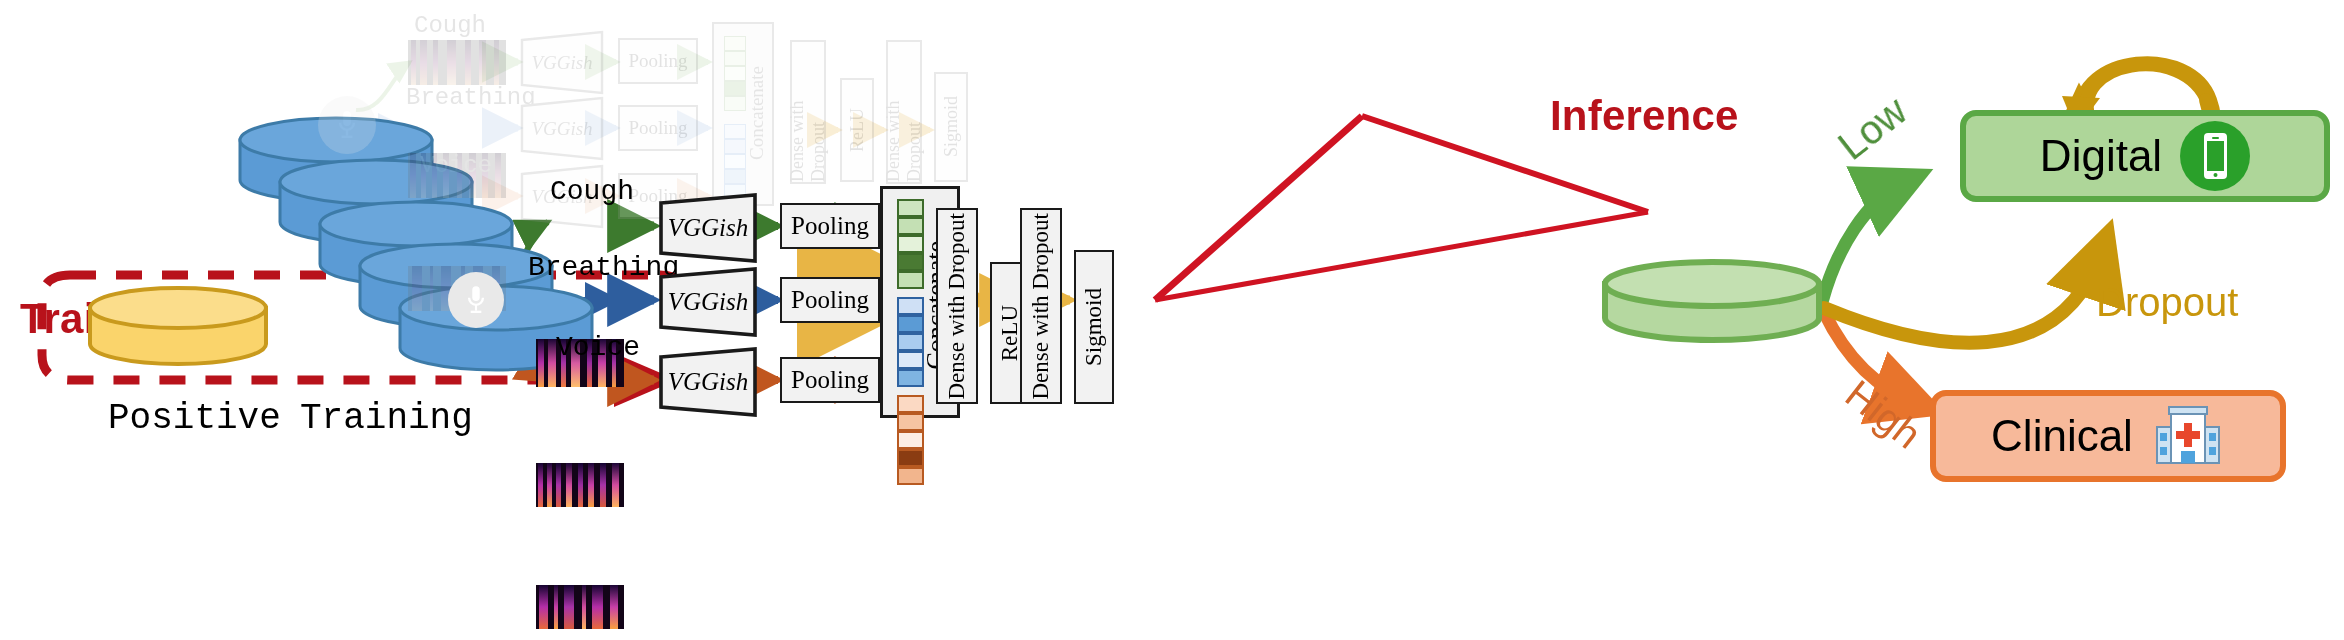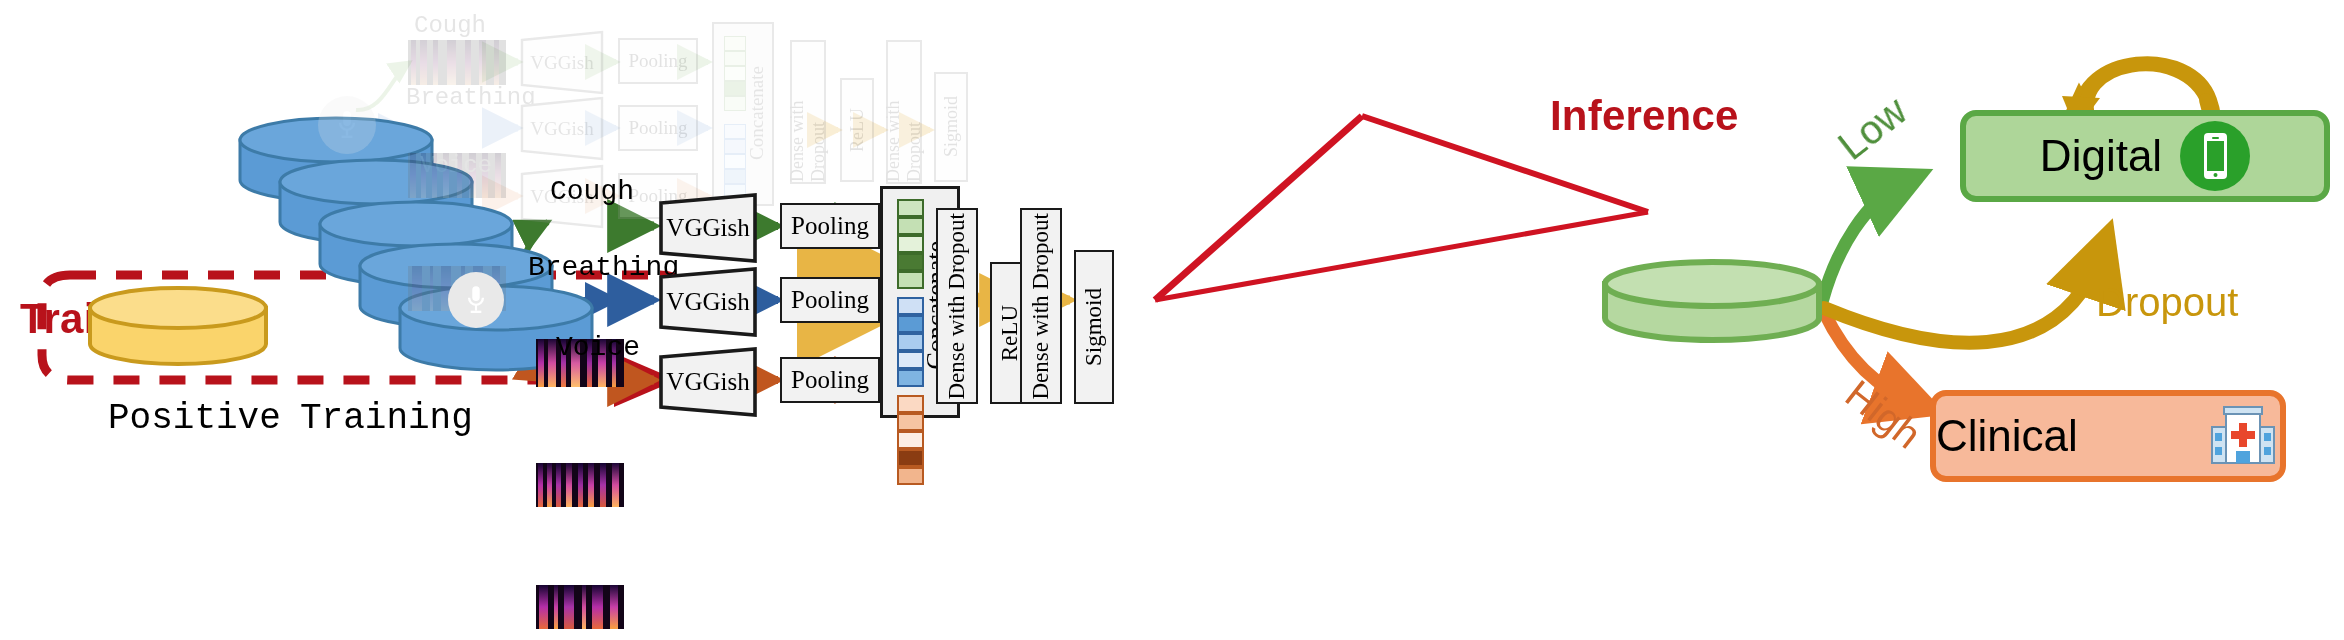--- a/index.html
+++ b/index.html
@@ -16,21 +16,21 @@
   
   .faded{opacity:.22;}
 
   
   .box{background:#f2f2f2;border:2px solid #1a1a1a;
        display:flex;align-items:center;justify-content:center;
        font-family:"Liberation Serif", serif;color:#000;box-sizing:border-box;}
   .box.light{border:2px solid #9a9a9a;color:#7d7d7d;background:#fafafa;}
 
   
-  .trap{position:absolute;}
+  .trap{position:absolute;font-style:italic;}
   .trap svg{display:block;}
   .trap span{position:absolute;left:0;top:0;width:100%;height:100%;
        display:flex;align-items:center;justify-content:center;
        font-family:"Liberation Serif", serif;color:#000;}
 
   .vbox{writing-mode:vertical-rl;transform:rotate(180deg);
         font-family:"Liberation Serif", serif;}
 
   
   .spec{position:relative;overflow:hidden;background:#120418;}
@@ -459,21 +459,21 @@
       <svg width="70" height="70" viewBox="0 0 70 70" style="position:absolute;left:0;top:0;">
         <rect x="24" y="12" width="23" height="46" rx="4" fill="#ffffff"></rect>
         <rect x="27" y="20" width="17" height="30" fill="#2aa02a"></rect>
         <rect x="32" y="16" width="7" height="2" rx="1" fill="#2aa02a"></rect>
         <circle cx="35.5" cy="54" r="2" fill="#2aa02a"></circle>
       </svg>
     </span>
   </div>
 
   <div class="rounded abs" style="left:1930px;top:390px;width:356px;height:92px;
-              background:#f7b99a;border:6px solid #e8742c;justify-content:space-between;">
+              background:#f7b99a;border:6px solid #e8742c;">
     <span class="sans" style="font-size:44px;color:#000;">Clinical</span>
     <span style="display:inline-block;width:74px;height:66px;position:relative;">
       <svg width="74" height="66" viewBox="0 0 74 66" style="position:absolute;left:0;top:0;">
         <rect x="6" y="24" width="14" height="36" fill="#cfe3f2" stroke="#6b93b5" stroke-width="2"></rect>
         <rect x="54" y="24" width="14" height="36" fill="#cfe3f2" stroke="#6b93b5" stroke-width="2"></rect>
         <rect x="20" y="10" width="34" height="50" fill="#ffffff" stroke="#6b93b5" stroke-width="2"></rect>
         <rect x="18" y="4" width="38" height="7" fill="#cfe3f2" stroke="#6b93b5" stroke-width="2"></rect>
         <rect x="33" y="20" width="8" height="24" fill="#e8472c"></rect>
         <rect x="25" y="28" width="24" height="8" fill="#e8472c"></rect>
         <rect x="9" y="30" width="7" height="8" fill="#4fa3dd"></rect>

